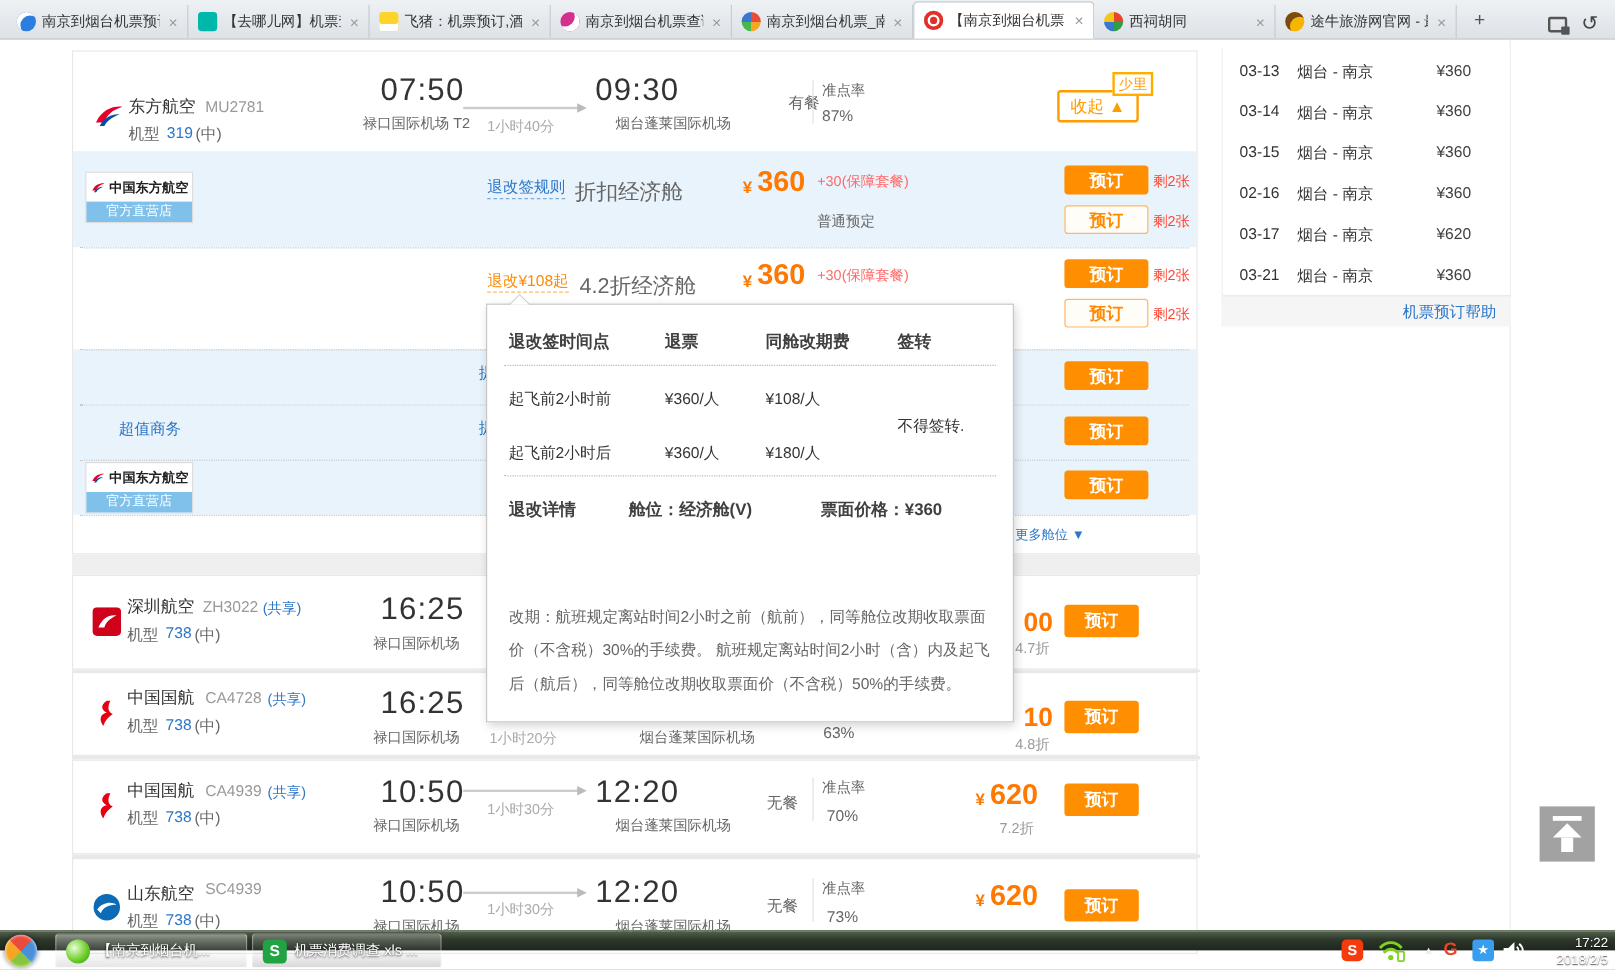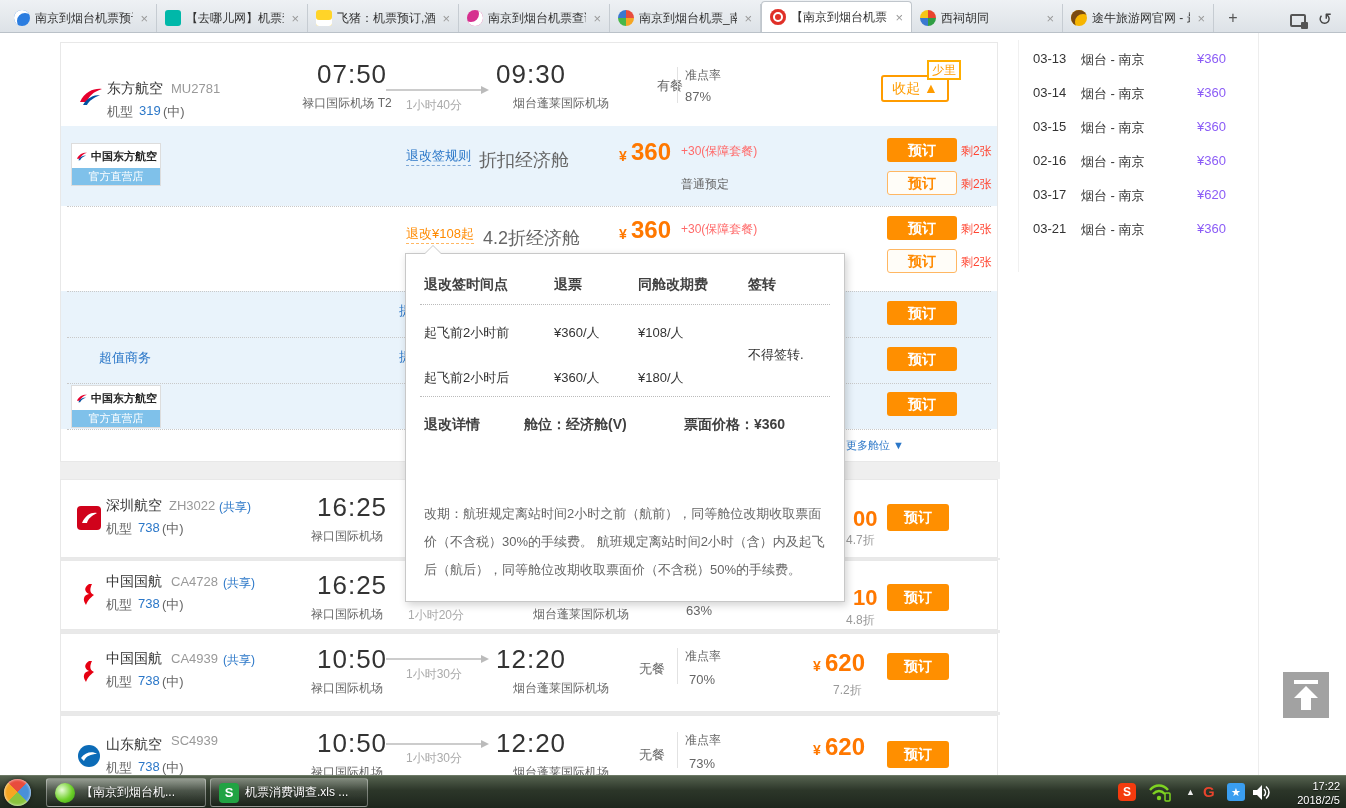--- a/index.html
+++ b/index.html
@@ -65,28 +65,28 @@
 .popup .notch{position:absolute;left:18px;top:-9px;width:0;height:0;border-left:9px solid transparent;border-right:9px solid transparent;border-bottom:9px solid #c8c8c8}
 .popup .notch::after{content:"";position:absolute;left:-8px;top:1px;border-left:8px solid transparent;border-right:8px solid transparent;border-bottom:8px solid #fff}
 .ph{position:absolute;font-size:14px;font-weight:bold;color:#404040}
 .pc{position:absolute;font-size:13px;color:#333}
 .ppara{position:absolute;left:18px;width:404px;font-size:13px;color:#666;line-height:28px}
 .pdot{position:absolute;left:14px;right:14px;border-top:1px dotted #bbb}
 
 .sb-row{position:absolute;left:0;width:240px;height:34px;cursor:pointer}
 .sb-date{position:absolute;left:14px;top:9px;font-size:13px;color:#333}
 .sb-route{position:absolute;left:62px;top:9px;font-size:13px;color:#333}
-.sb-price{position:absolute;left:178px;top:9px;font-size:13px;color:#8b5cf6}
+.sb-price{position:absolute;left:178px;top:9px;font-size:13px;color:#404040}
 
 .btt{position:absolute;left:1283px;top:672px;width:46px;height:46px;background:#a2a2a2;cursor:pointer;z-index:10}
 .btt .bar{position:absolute;left:11px;top:8px;width:24px;height:4px;background:#fff}
 .btt .tri{position:absolute;left:11px;top:14px;border-left:12px solid transparent;border-right:12px solid transparent;border-bottom:12px solid #fff}
 .btt .stem{position:absolute;left:18px;top:26px;width:10px;height:12px;background:#fff}
 
-.taskbar{position:absolute;left:0;top:775px;width:1346px;height:33px;background:linear-gradient(#55624f,#2c3629 45%,#1e271d);border-top:1px solid #6d7a66;z-index:50}
+.taskbar{position:absolute;left:0;top:775px;width:1346px;height:17px;background:linear-gradient(#55624f,#2c3629 45%,#1e271d);border-top:1px solid #6d7a66;z-index:50}
 .orb{position:absolute;left:4px;top:3px;width:27px;height:27px;border-radius:50%;background:conic-gradient(from -45deg,#e84c3d 0 25%,#4a90d9 0 50%,#8ac43f 0 75%,#f5a623 0 100%);box-shadow:inset 0 0 3px #fff,0 0 4px rgba(0,0,0,.5);cursor:pointer}
 .titem{position:absolute;top:2px;height:29px;border:1px solid rgba(255,255,255,.35);border-radius:3px;background:linear-gradient(rgba(255,255,255,.28),rgba(255,255,255,.08) 45%,rgba(0,0,0,.15));display:flex;align-items:center;gap:6px;padding:0 8px;cursor:pointer}
 .titem .ttext{color:#fff;font-size:12px;white-space:nowrap;overflow:hidden;text-shadow:0 1px 2px rgba(0,0,0,.8)}
 .bico{width:20px;height:20px;border-radius:50%;background:radial-gradient(circle at 35% 35%,#eafcd8,#6fd02a 55%,#2e9a0f);flex:0 0 20px}
 .sico{width:20px;height:20px;border-radius:4px;background:#21a343;color:#fff;font-weight:bold;font-size:13px;text-align:center;line-height:20px;flex:0 0 20px}
 .tray{position:absolute;font-size:12px;color:#fff}
 .sogou{left:1118px;top:7px;width:18px;height:18px;border-radius:4px;background:#f43b0e;font-weight:bold;text-align:center;line-height:18px;cursor:pointer}
 .gicon{left:1203px;top:7px;font-size:15px;font-weight:bold;color:#e8442d;cursor:pointer}
 .staricon{left:1227px;top:7px;width:18px;height:18px;border-radius:3px;background:#3a9ef0;text-align:center;line-height:18px;font-size:11px;cursor:pointer}
 .caret{left:1186px;top:11px;font-size:9px;color:#eee;cursor:pointer}
@@ -354,20 +354,23 @@
     <div class="sb-row" style="top:138px">
       <span class="sb-date">03-17</span>
       <span class="sb-route">烟台 - 南京</span>
       <span class="sb-price">¥620</span>
     </div>
     <div class="sb-row" style="top:172px">
       <span class="sb-date">03-21</span>
       <span class="sb-route">烟台 - 南京</span>
       <span class="sb-price">¥360</span>
     </div>
+    <div class="a" style="left:0;top:206px;width:240px;height:26px;background:#f5f5f5;border-top:1px solid #e8e8e8;text-align:right;line-height:26px;padding-right:12px">
+      <span style="font-size:13px;color:#2b77c8;cursor:pointer">机票预订帮助</span>
+    </div>
   </div>
 
   <div class="popup">
     <div class="notch"></div>
     <span class="ph" style="left:18px;top:22px">退改签时间点</span>
     <span class="ph" style="left:148px;top:22px">退票</span>
     <span class="ph" style="left:232px;top:22px">同舱改期费</span>
     <span class="ph" style="left:342px;top:22px">签转</span>
     <div class="pdot" style="top:50px"></div>
     <span class="pc" style="left:18px;top:70px">起飞前2小时前</span>

